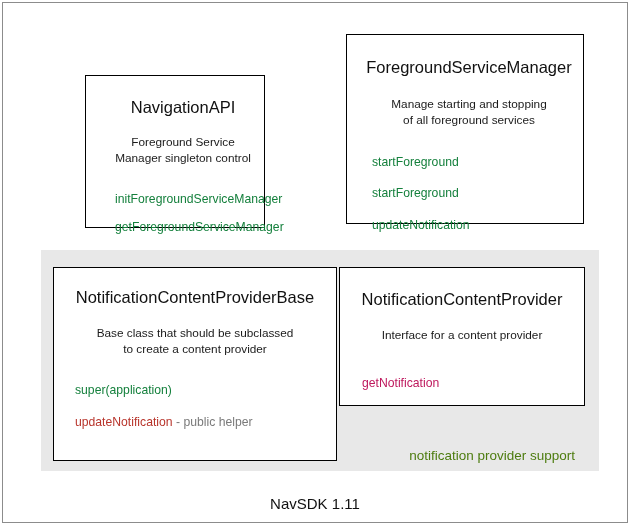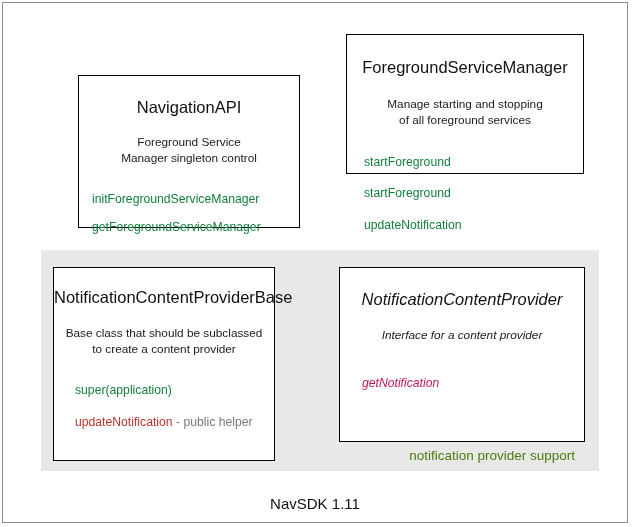--- a/index.html
+++ b/index.html
@@ -76,48 +76,48 @@
     line-height: 1.2;
     white-space: nowrap;
   }
   .m-green { color: #15803d; }
   .m-red   { color: #b8352c; }
   .m-blue  { color: #be185d; text-align: center; }
   .m-note  { color: #7a7a7a; }
 
   
   #box-navigation-api {
-    left: 75px; top: 72px; width: 222px; height: 153px;
+    left: 82px; top: 72px; width: 180px; height: 153px; padding-left: 16px;
   }
   #box-navigation-api .box-title { margin-top: 22px; }
   #box-navigation-api .box-desc  { margin-top: 17px; text-align: center; }
   #box-navigation-api .members   { margin-top: 25px; padding-left: 13px; }
   #box-navigation-api .member    { margin-bottom: 14px; }
 
   
   #box-foreground-service-manager {
-    left: 343px; top: 31px; width: 238px; height: 140px;
+    left: 343px; top: 31px; width: 238px; height: 190px; padding-left: 8px;
   }
   #box-foreground-service-manager .box-title { margin-top: 23px; }
   #box-foreground-service-manager .box-desc  { margin-top: 19px; }
   #box-foreground-service-manager .members   { margin-top: 26px; padding-left: 17px; }
   #box-foreground-service-manager .member    { margin-bottom: 17px; }
 
   
   #box-notification-content-provider-base {
-    left: 50px; top: 264px; width: 222px; height: 194px;
+    left: 50px; top: 264px; width: 284px; height: 194px;
   }
   #box-notification-content-provider-base .box-title { margin-top: 20px; }
   #box-notification-content-provider-base .box-desc  { margin-top: 18px; }
   #box-notification-content-provider-base .members   { margin-top: 25px; padding-left: 21px; }
   #box-notification-content-provider-base .member    { margin-bottom: 18px; }
 
   
   #box-notification-content-provider {
-    left: 336px; top: 264px; width: 246px; height: 175px; font-style: italic;
+    left: 336px; top: 264px; width: 246px; height: 139px;
   }
   #box-notification-content-provider .box-title { margin-top: 22px; }
   #box-notification-content-provider .box-desc  { margin-top: 18px; }
   #box-notification-content-provider .members   { margin-top: 32px; padding-left: 22px; }
   #box-notification-content-provider .member    { margin-bottom: 10px; }
 
   .footer-label {
     position: absolute;
     left: 0;
     right: 0;

